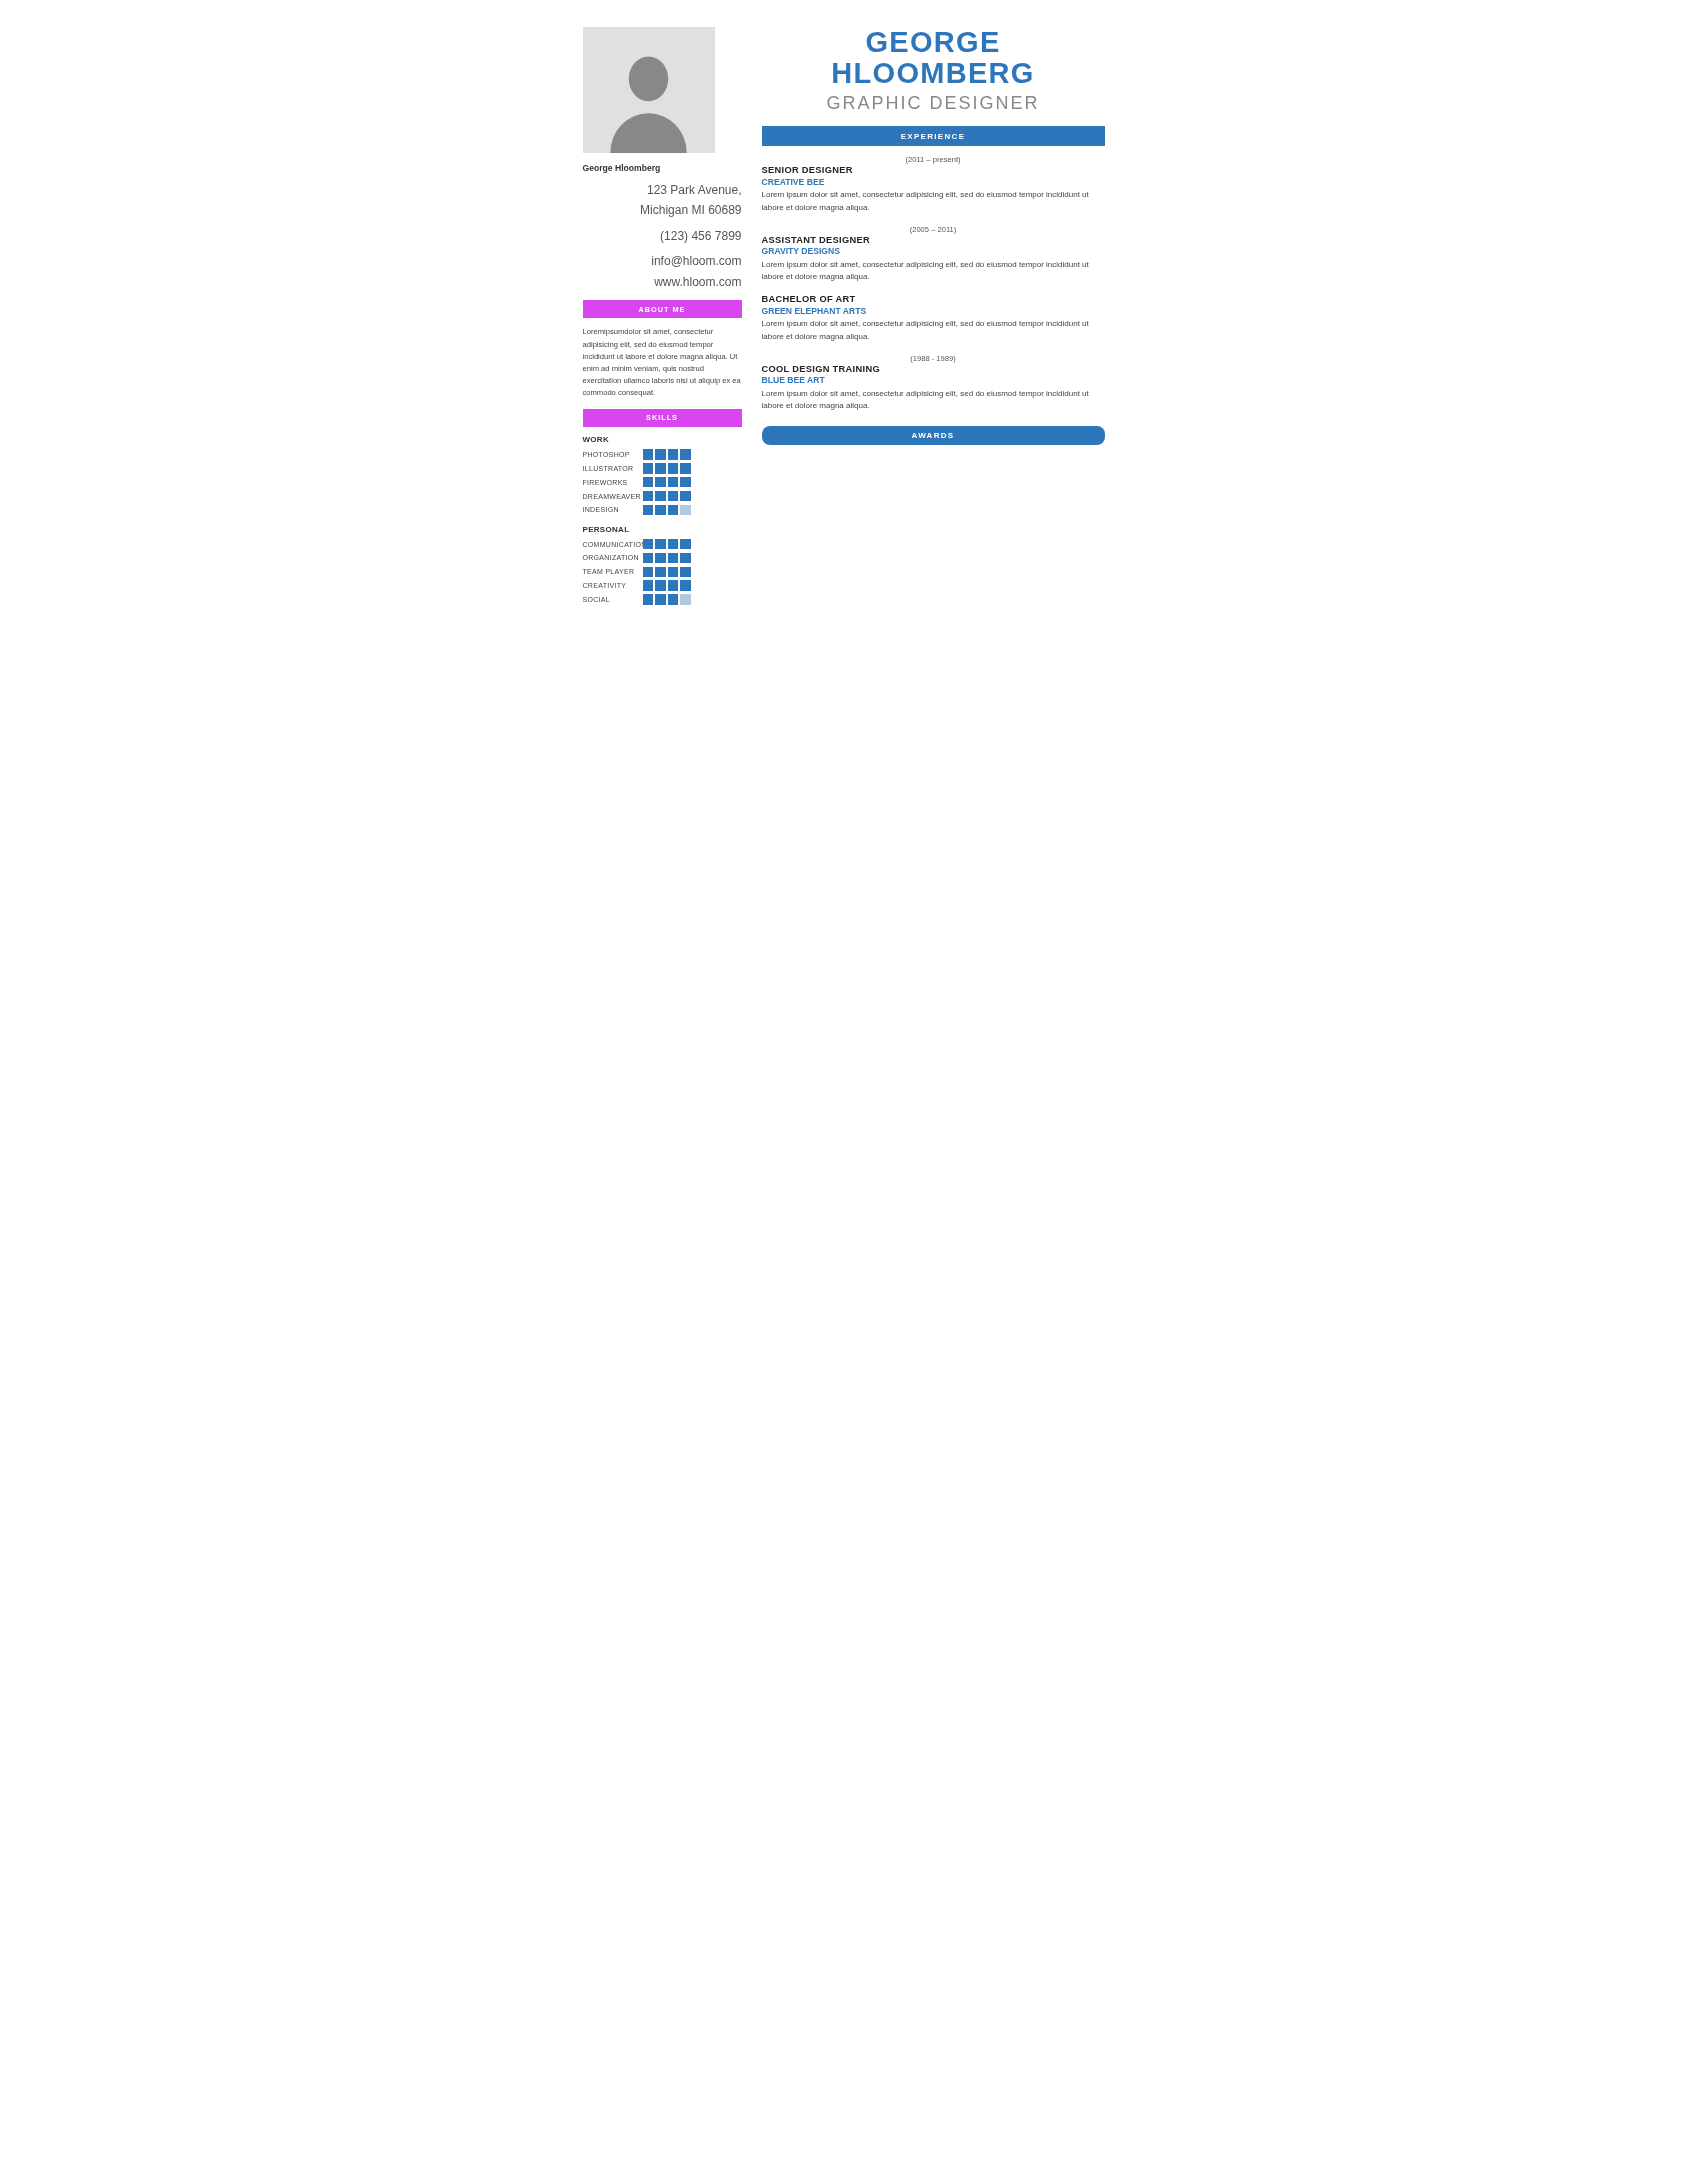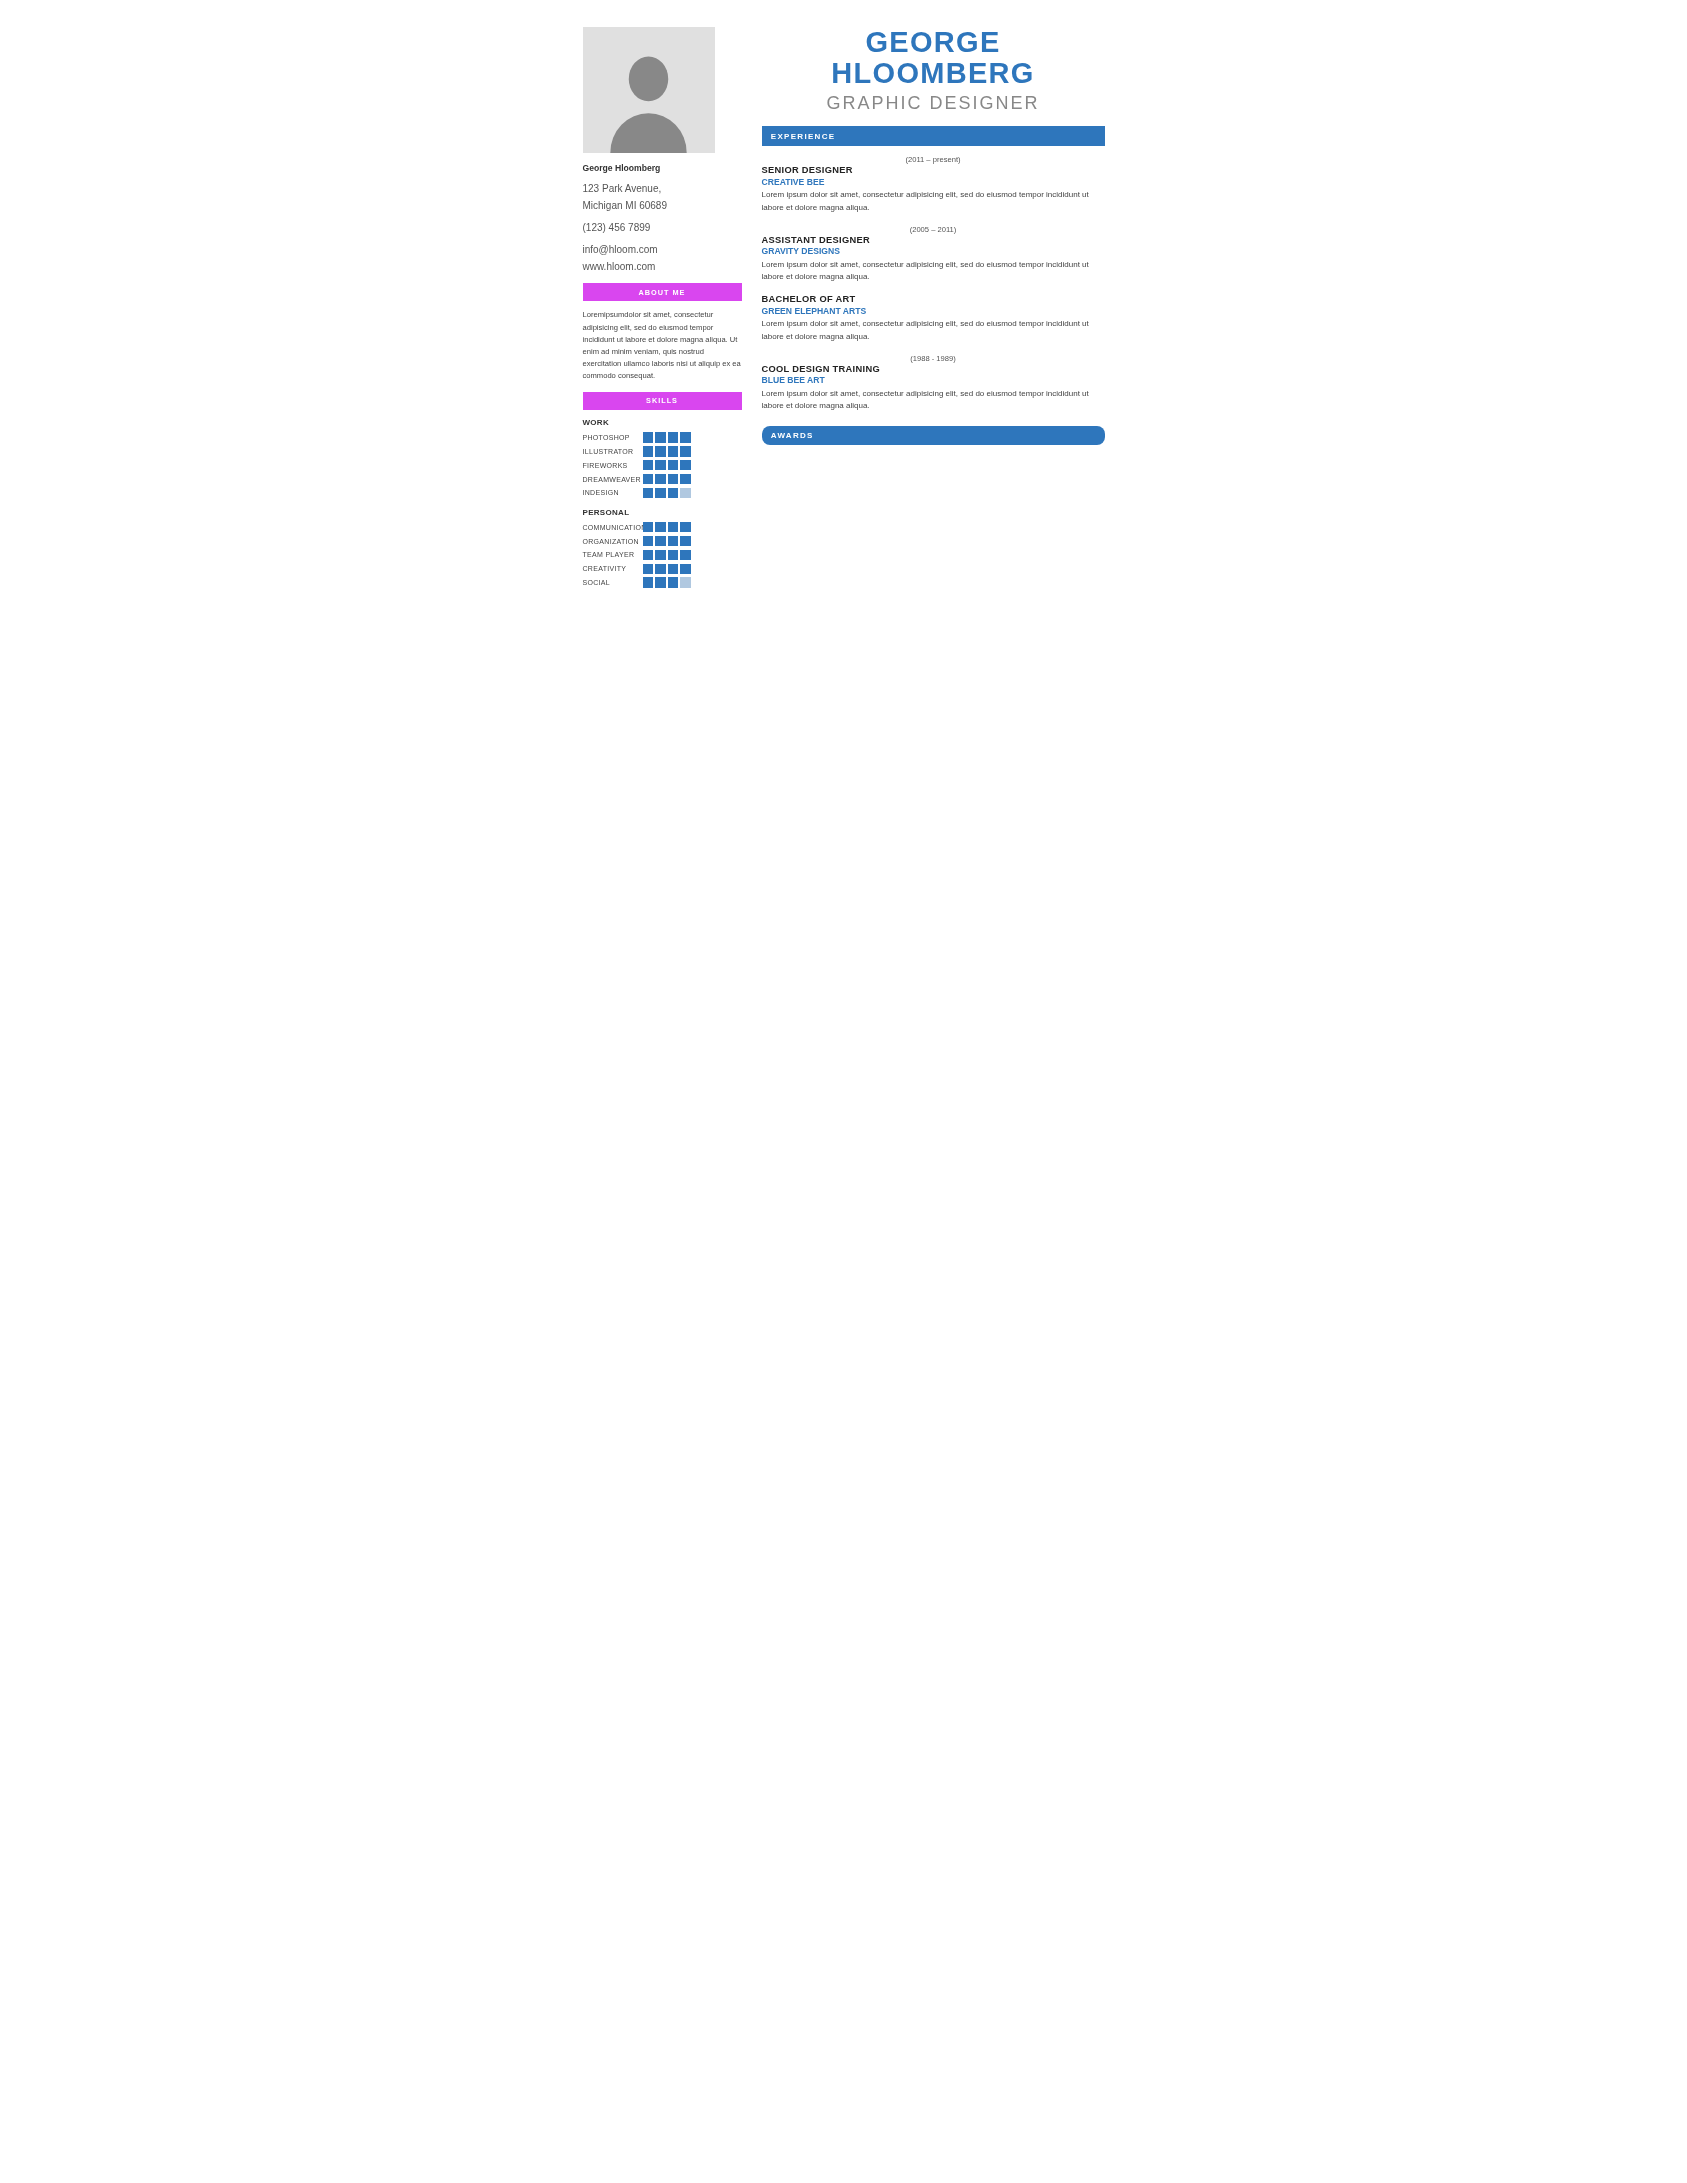--- a/index.html
+++ b/index.html
@@ -34,24 +34,25 @@
       width: 79px;
       height: 106px;
     }
     .contact-name {
       font-weight: bold;
       font-size: 8.6px;
       margin-bottom: 6.6px;
       text-align: left;
     }
     .contact-info {
-      font-size: 10px;
+      font-size: 12px;
       color: #555;
       line-height: 1.7;
       margin-bottom: 5.3px;
+      text-align: right;
     }
     .section-header-blue {
       background: #d946ef;
       color: #fff;
       font-size: 7.3px;
       font-weight: bold;
       letter-spacing: 1px;
       padding: 4.6px 6.6px;
       text-align: center;
       margin-bottom: 8px;
@@ -127,20 +128,21 @@
       font-weight: normal;
       margin-top: 3px;
     }
     .section-header-right {
       background: #2e76bc;
       color: #fff;
       font-size: 8px;
       font-weight: bold;
       letter-spacing: 1.3px;
       padding: 5.3px 9.3px;
+      text-align: center;
       margin-bottom: 9.3px;
     }
     .experience-item {
       margin-bottom: 10.6px;
       position: relative;
     }
     .date-right {
       text-align: center;
       font-size: 7.6px;
       color: #555;

